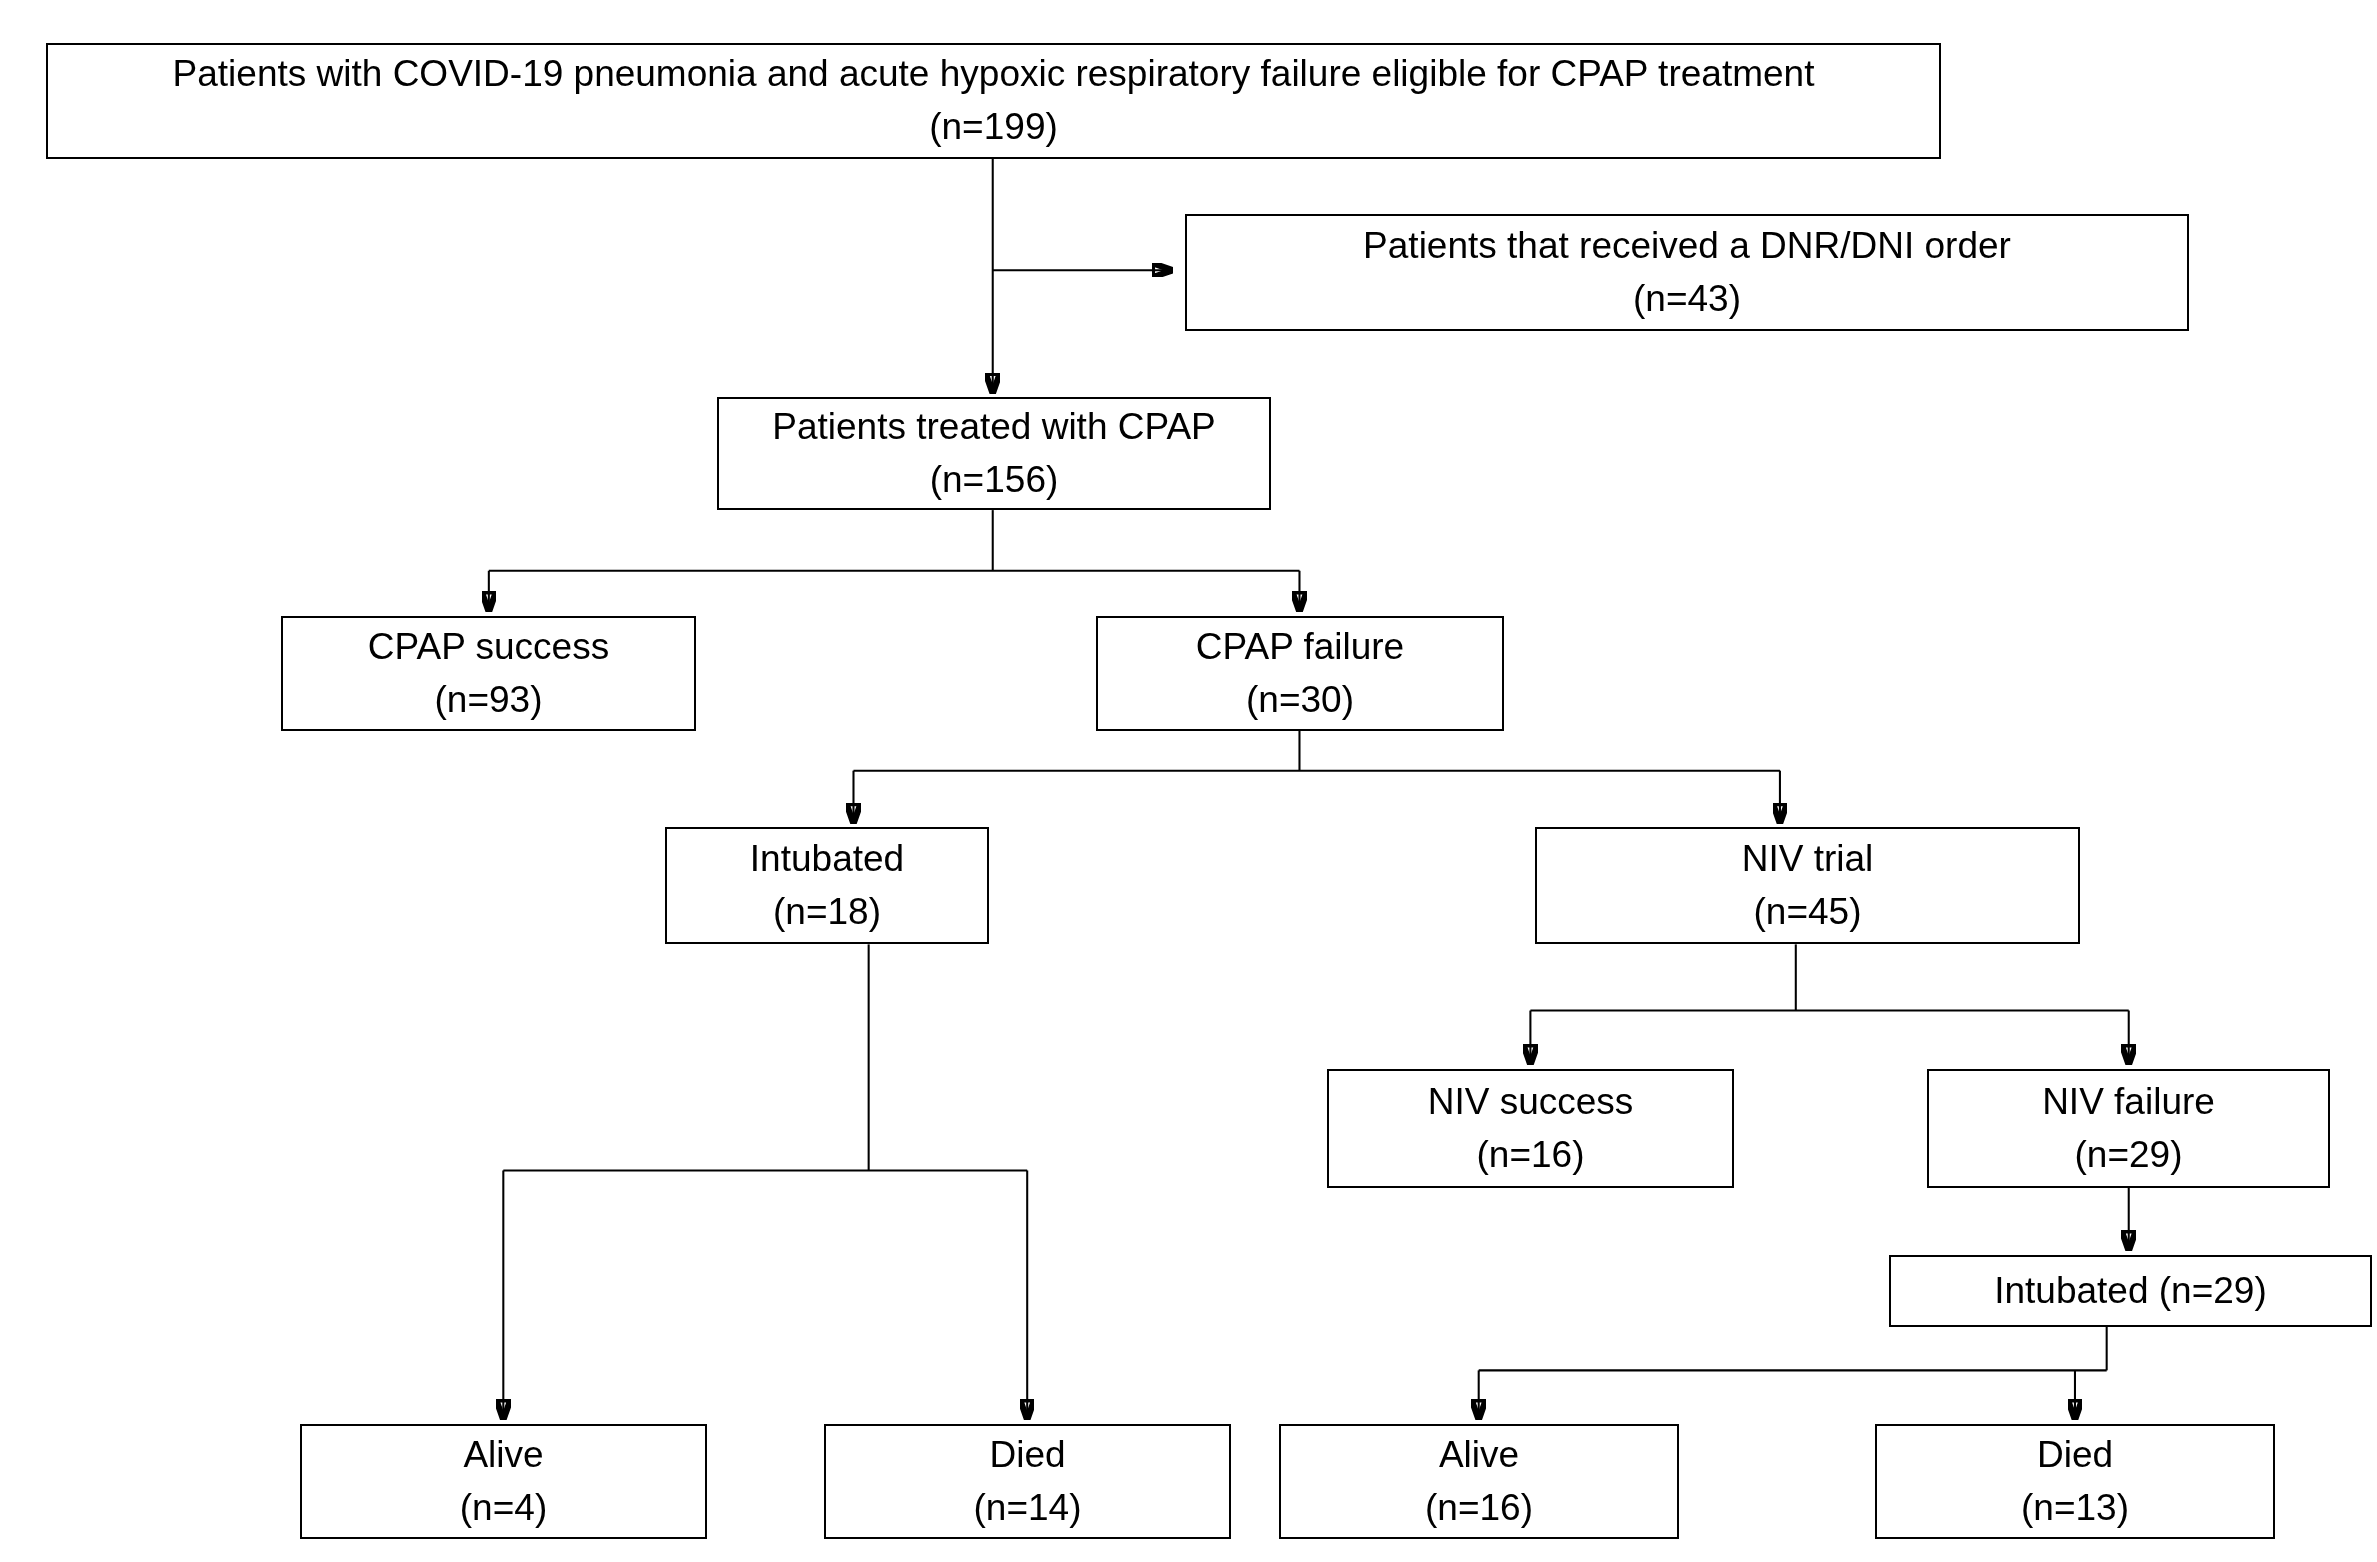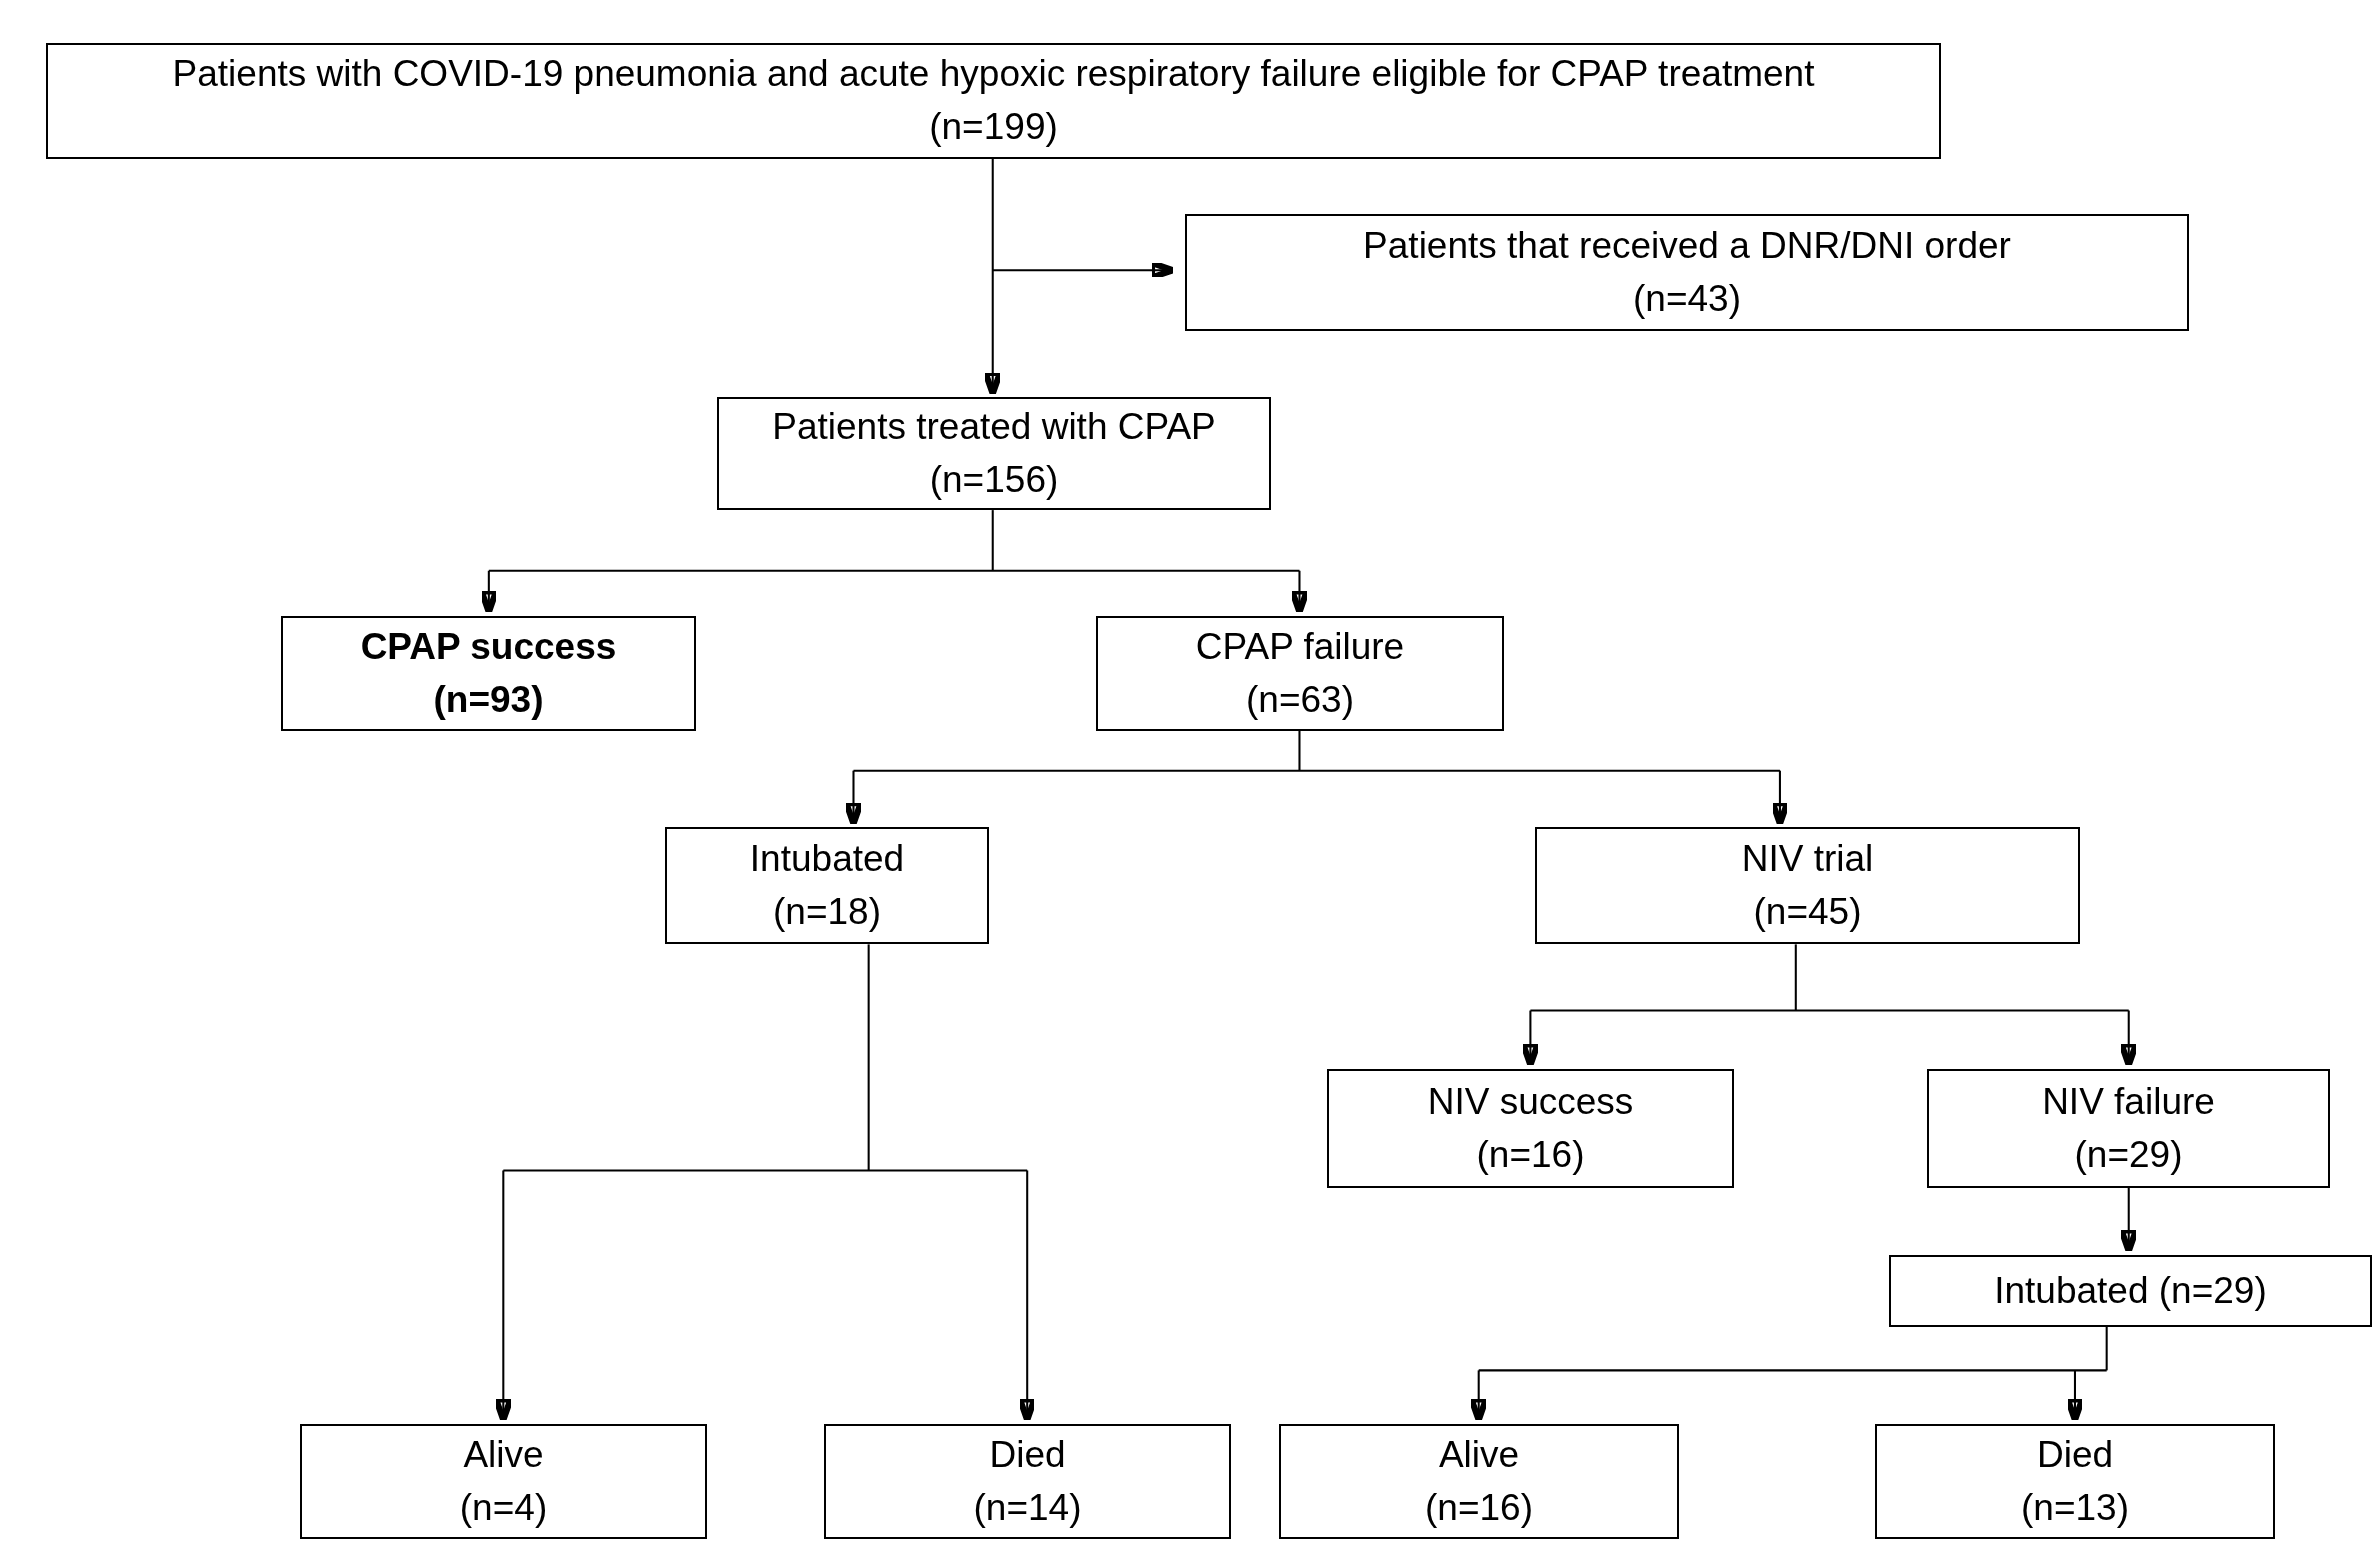--- a/index.html
+++ b/index.html
@@ -82,28 +82,28 @@
   <div class="box" style="left:1177px;top:214px;width:1004px;height:117px;margin-left:8px;">
     <span class="line1">Patients that received a DNR/DNI order</span>
     <span class="line2">(n=43)</span>
   </div>
 
   <div class="box" style="left:717px;top:397px;width:554px;height:113px;">
     <span class="line1">Patients treated with CPAP</span>
     <span class="line2">(n=156)</span>
   </div>
 
-  <div class="box" style="left:281px;top:616px;width:415px;height:115px;font-weight:bold;">
+  <div class="box" style="left:281px;top:616px;width:415px;height:115px;">
     <span class="line1">CPAP success</span>
     <span class="line2">(n=93)</span>
   </div>
 
   <div class="box" style="left:1096px;top:616px;width:408px;height:115px;">
     <span class="line1">CPAP failure</span>
-    <span class="line2">(n=63)</span>
+    <span class="line2">(n=30)</span>
   </div>
 
   <div class="box" style="left:665px;top:827px;width:324px;height:117px;">
     <span class="line1">Intubated</span>
     <span class="line2">(n=18)</span>
   </div>
 
   <div class="box" style="left:1524px;top:827px;width:545px;height:117px;margin-left:11px;">
     <span class="line1">NIV trial</span>
     <span class="line2">(n=45)</span>

